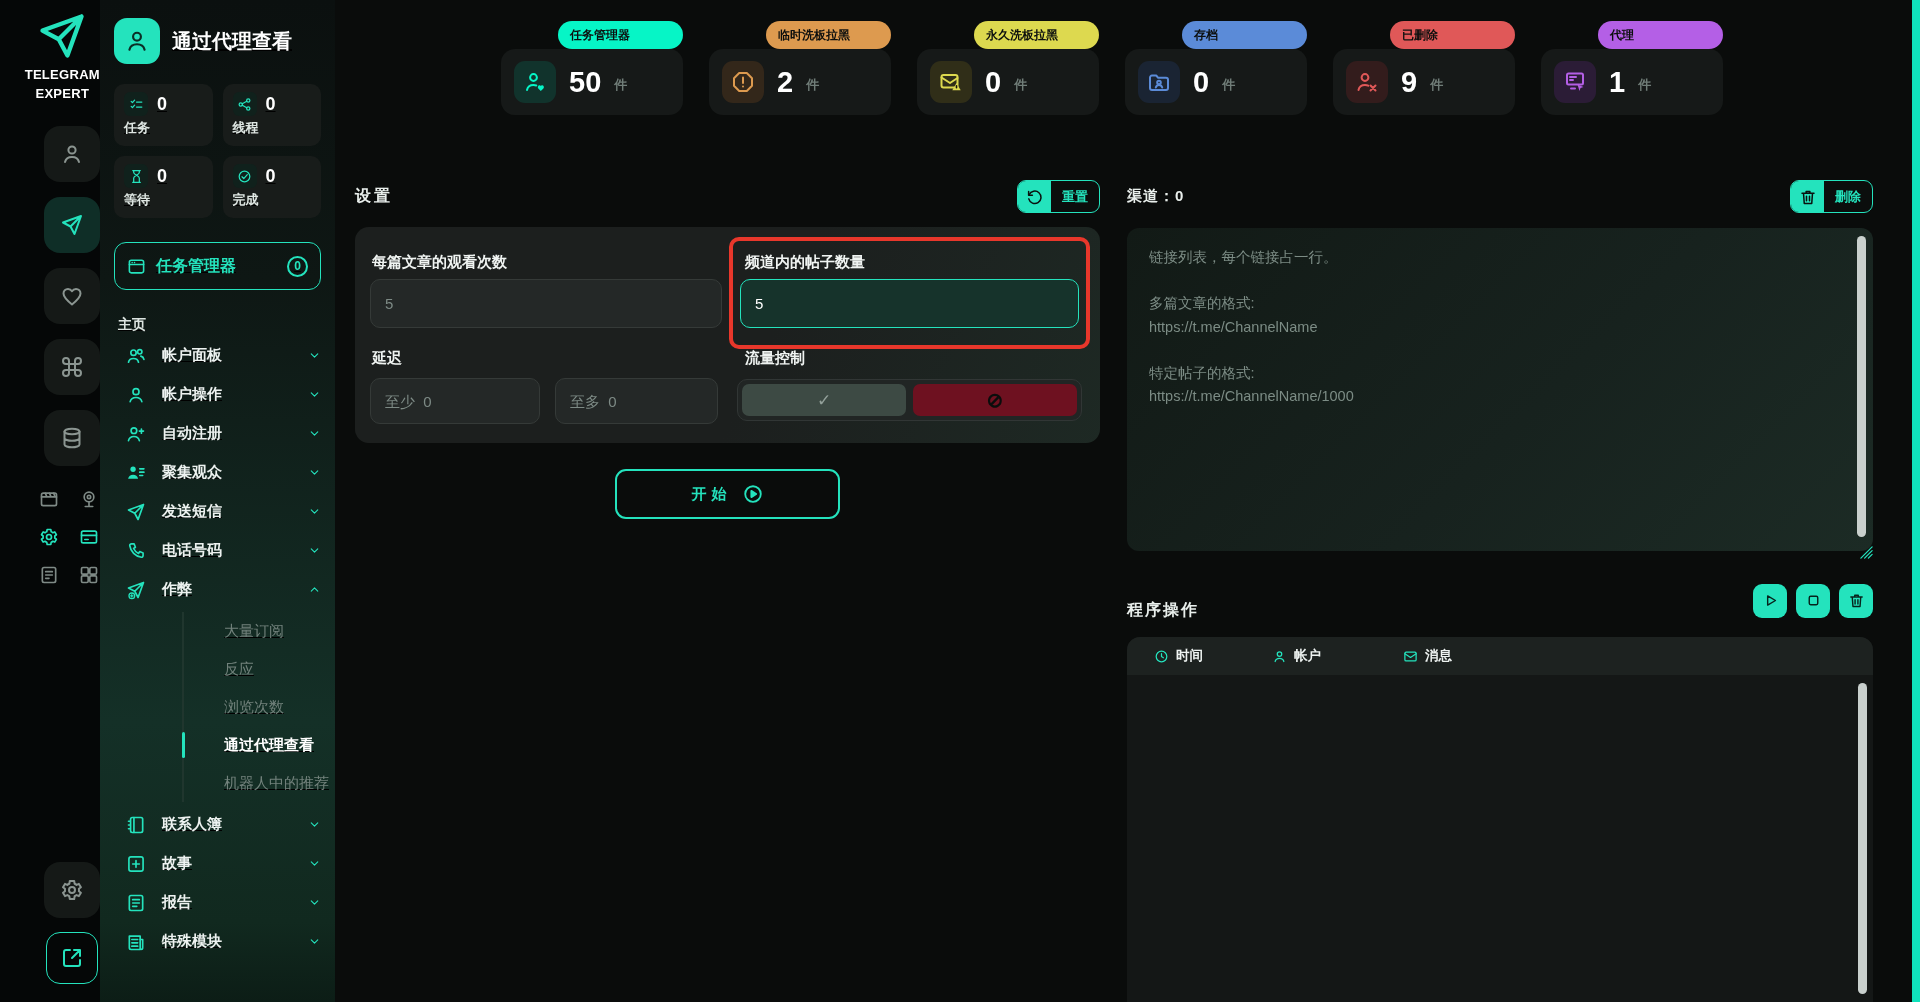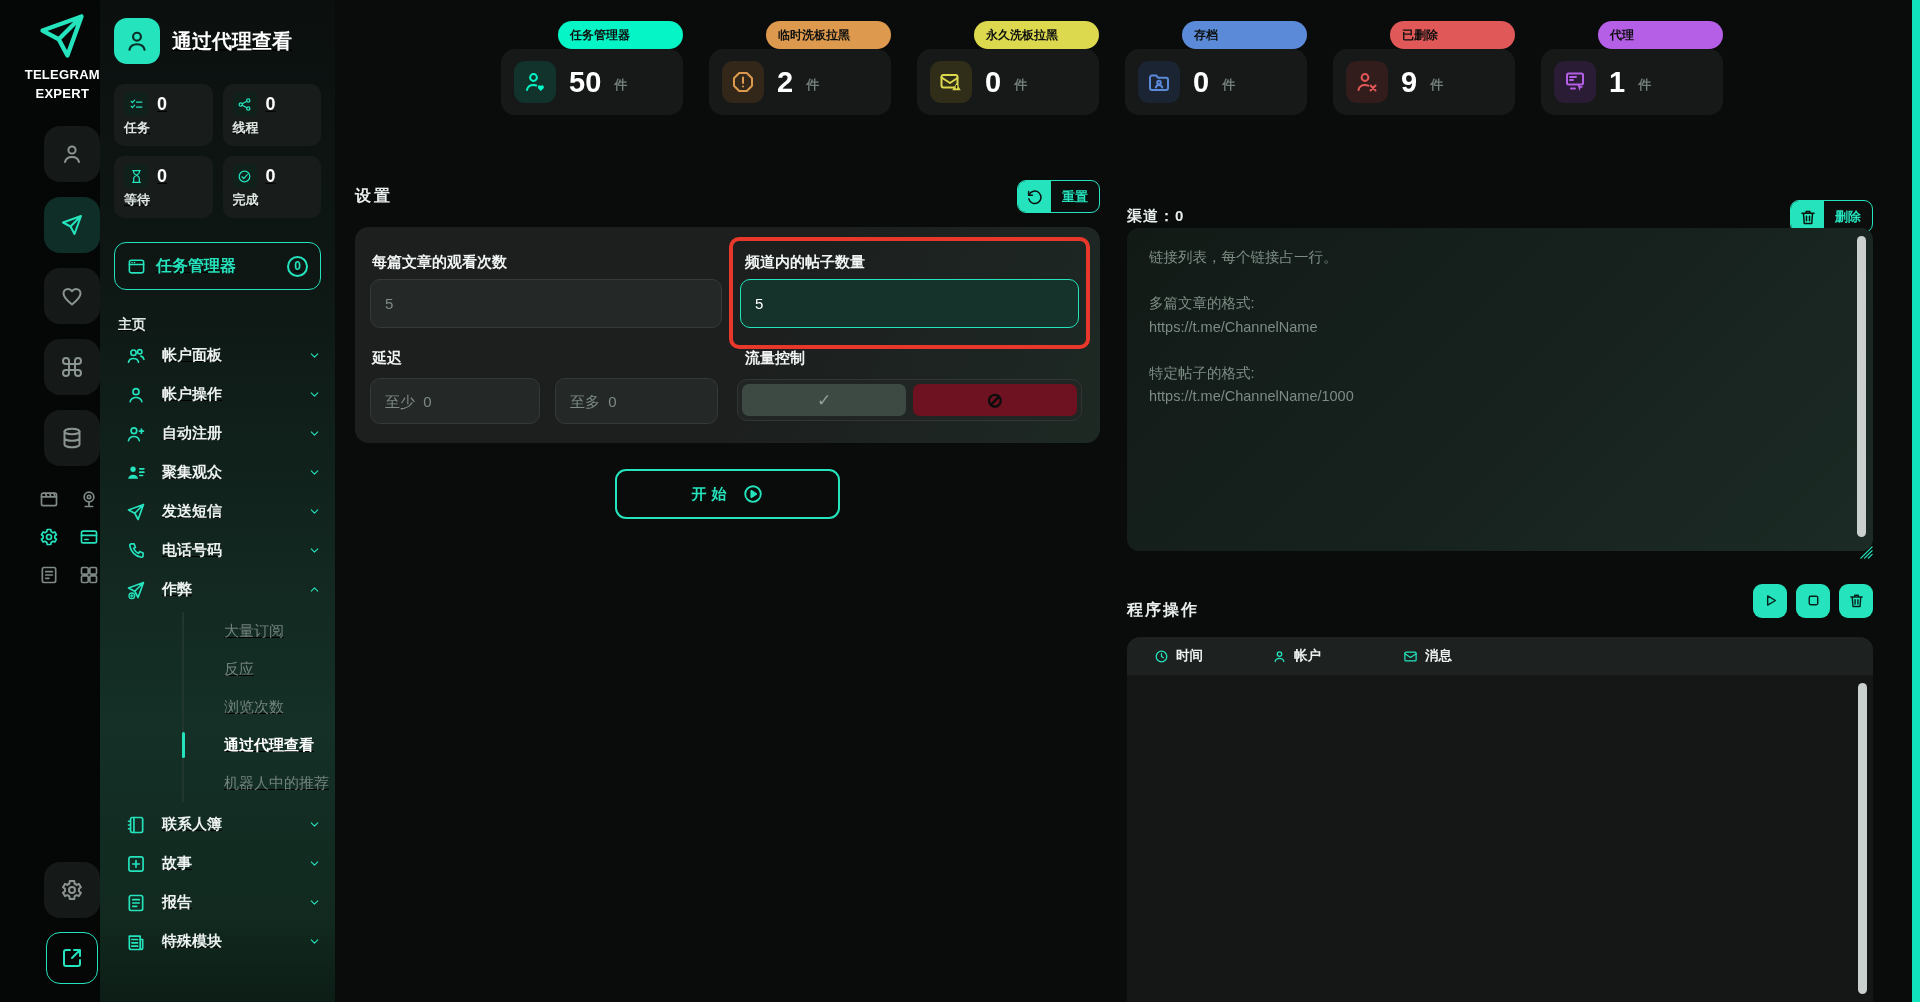--- a/index.html
+++ b/index.html
@@ -76,21 +76,21 @@
   .red-box{position:absolute;left:374px;top:10px;width:361px;height:112px;border:4px solid #e8372b;border-radius:10px;pointer-events:none;z-index:3;}
   .toggle{position:absolute;left:382px;top:152px;width:345px;height:42px;background:#212524;border:1px solid #313635;border-radius:10px;display:flex;gap:7px;padding:4px;}
   .tseg{flex:1;border-radius:7px;display:grid;place-items:center;font-size:17px;cursor:pointer;}
   .tseg.allow{background:#3d4a44;color:#93a09a;}
   .tseg.block{background:#6e1120;color:#0a0d0c;font-size:20px;font-weight:800;}
 
   .start-btn{position:absolute;left:280px;top:469px;width:225px;height:50px;border:2px solid #24e3bd;border-radius:11px;background:transparent;color:#24e3bd;font-size:15px;font-weight:800;display:flex;align-items:center;justify-content:center;gap:10px;letter-spacing:5px;cursor:pointer;}
   .start-btn svg{width:22px;height:22px;}
 
   
-  .r-head{position:absolute;left:792px;top:180px;width:746px;height:33px;display:flex;justify-content:space-between;align-items:center;margin-top:20px;}
+  .r-head{position:absolute;left:792px;top:180px;width:746px;height:33px;display:flex;justify-content:space-between;align-items:center;}
   .r-title{font-size:15px;color:#e9efec;font-weight:600;letter-spacing:1px;}
   .links-box{position:absolute;left:792px;top:228px;width:746px;height:323px;border-radius:12px;background:linear-gradient(135deg,#121a16 0%,#17221e 55%,#1c2b25 100%);}
   .links-box textarea{width:100%;height:100%;background:transparent;border:none;resize:none;padding:18px 40px 18px 22px;color:#d7dedb;font-size:14.5px;line-height:1.6;outline:none;}
   .links-box textarea::placeholder{color:#7c8c85;}
   .links-scroll{position:absolute;right:7px;top:8px;bottom:14px;width:9px;background:#c9d0cd;border-radius:5px;cursor:pointer;}
   .links-grip{position:absolute;right:-1px;bottom:-9px;width:15px;height:15px;color:#24e3bd;cursor:se-resize;}
   .p-head{position:absolute;left:792px;top:580px;width:746px;display:flex;align-items:center;}
   .p-title{font-size:16px;font-weight:700;color:#e9efec;letter-spacing:2px;margin-top:20px;}
   .p-actions{margin-left:auto;display:flex;gap:9px;}
   .act-btn{width:34px;height:34px;border-radius:9px;background:#24e3bd;color:#07231c;display:grid;place-items:center;border:none;cursor:pointer;}

